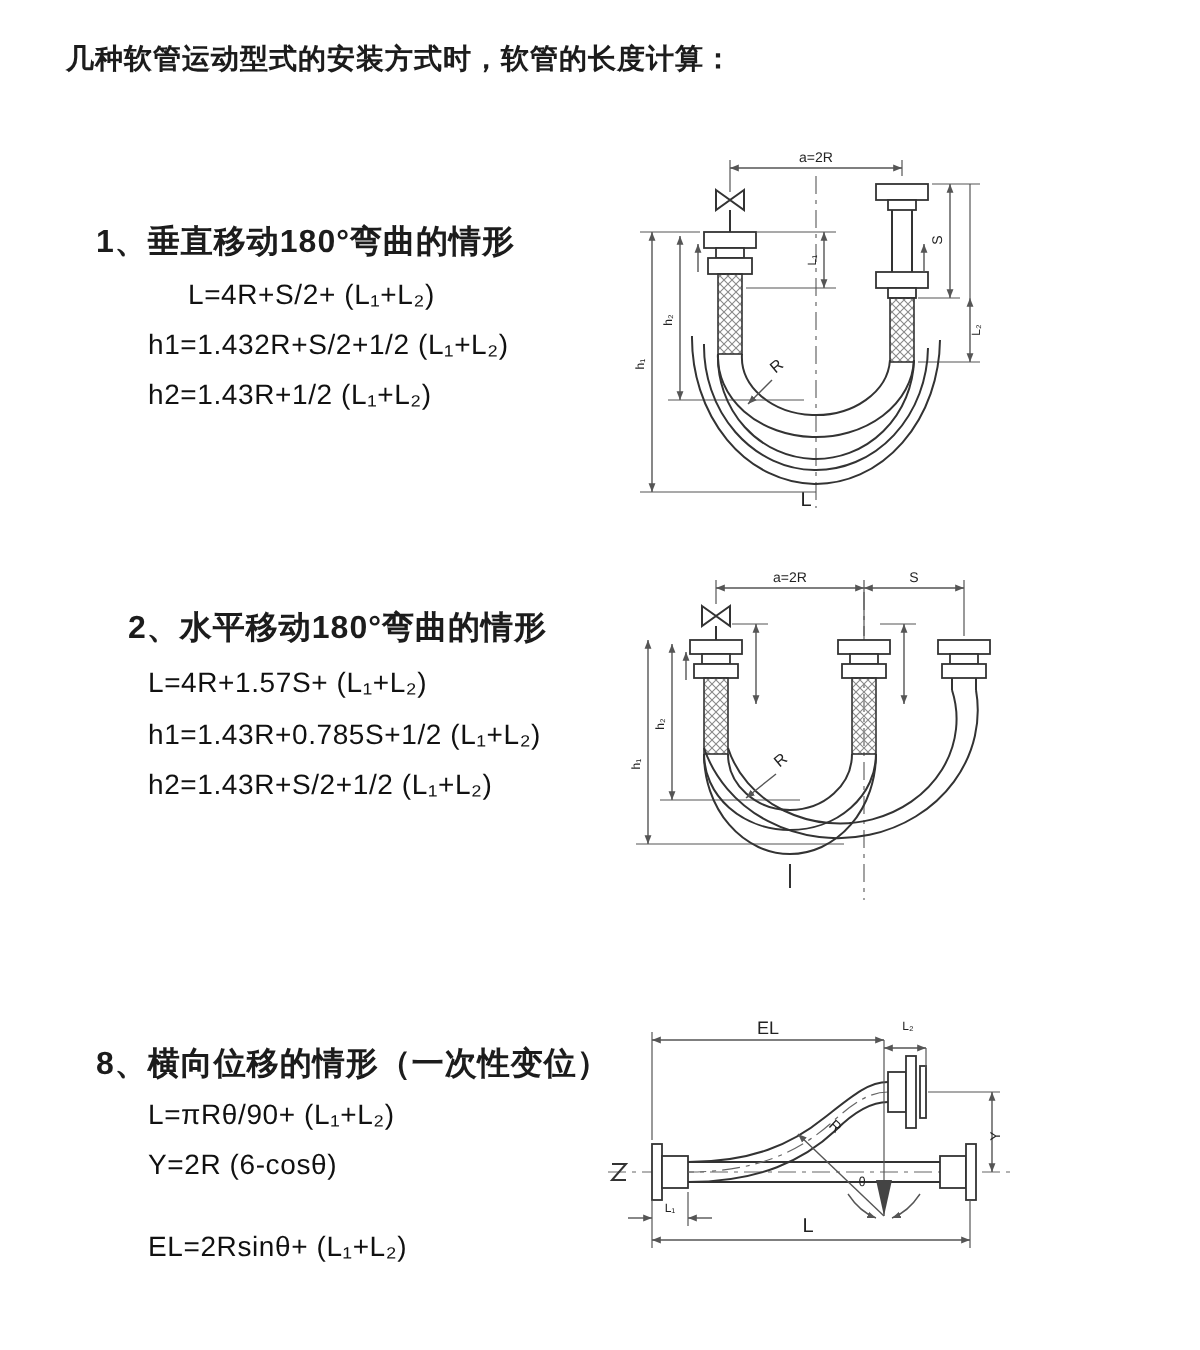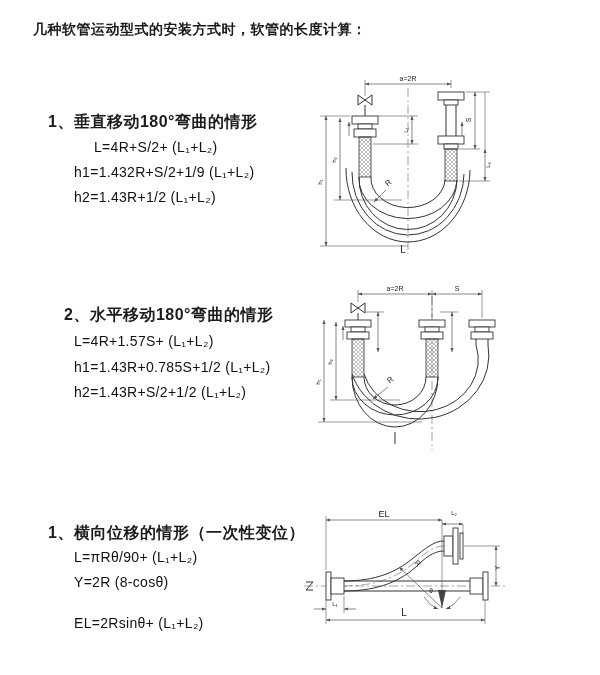--- a/index.html
+++ b/index.html
@@ -21,31 +21,31 @@
   .cl{stroke:#666;stroke-width:.6;fill:none;stroke-dasharray:9 3 2 3;}
   .dt{font-size:7px;fill:#222;font-family:"Liberation Sans","DejaVu Sans",sans-serif;}
 </style>
 </head>
 <body>
 
 <div class="t title" style="left:33px;top:21px;">几种软管运动型式的安装方式时，软管的长度计算：</div>
 
 <div class="t head" style="left:48px;top:113px;">1、垂直移动180°弯曲的情形</div>
 <div class="t formula" style="left:74px;top:139px;margin-left:20px;">L=4R+S/2+ (L₁+L₂)</div>
-<div class="t formula" style="left:74px;top:164px;">h1=1.432R+S/2+1/9 (L₁+L₂)</div>
+<div class="t formula" style="left:74px;top:164px;">h1=1.432R+S/2+1/2 (L₁+L₂)</div>
 <div class="t formula" style="left:74px;top:189px;">h2=1.43R+1/2 (L₁+L₂)</div>
 
 <div class="t head" style="left:64px;top:306px;">2、水平移动180°弯曲的情形</div>
 <div class="t formula" style="left:74px;top:333px;">L=4R+1.57S+ (L₁+L₂)</div>
 <div class="t formula" style="left:74px;top:359px;">h1=1.43R+0.785S+1/2 (L₁+L₂)</div>
 <div class="t formula" style="left:74px;top:384px;">h2=1.43R+S/2+1/2 (L₁+L₂)</div>
 
-<div class="t head" style="left:48px;top:524px;">1、横向位移的情形（一次性变位）</div>
+<div class="t head" style="left:48px;top:524px;">8、横向位移的情形（一次性变位）</div>
 <div class="t formula" style="left:74px;top:549px;">L=πRθ/90+ (L₁+L₂)</div>
-<div class="t formula" style="left:74px;top:574px;">Y=2R (8-cosθ)</div>
+<div class="t formula" style="left:74px;top:574px;">Y=2R (6-cosθ)</div>
 <div class="t formula" style="left:74px;top:599px;margin-top:16px;">EL=2Rsinθ+ (L₁+L₂)</div>
 
 <svg class="fig" style="left:294px;top:72px;" width="210" height="188" viewBox="0 0 210 188">
   <defs>
     <marker id="ar1" viewBox="0 0 10 10" refX="9" refY="5" markerWidth="7" markerHeight="7" orient="auto-start-reverse">
       <path d="M0,1.5 L9,5 L0,8.5 Z" fill="#555"></path>
     </marker>
     <pattern id="br1" width="4" height="4" patternUnits="userSpaceOnUse">
       <path d="M0,0 L4,4 M4,0 L0,4" stroke="#888" stroke-width=".55"></path>
     </pattern>

